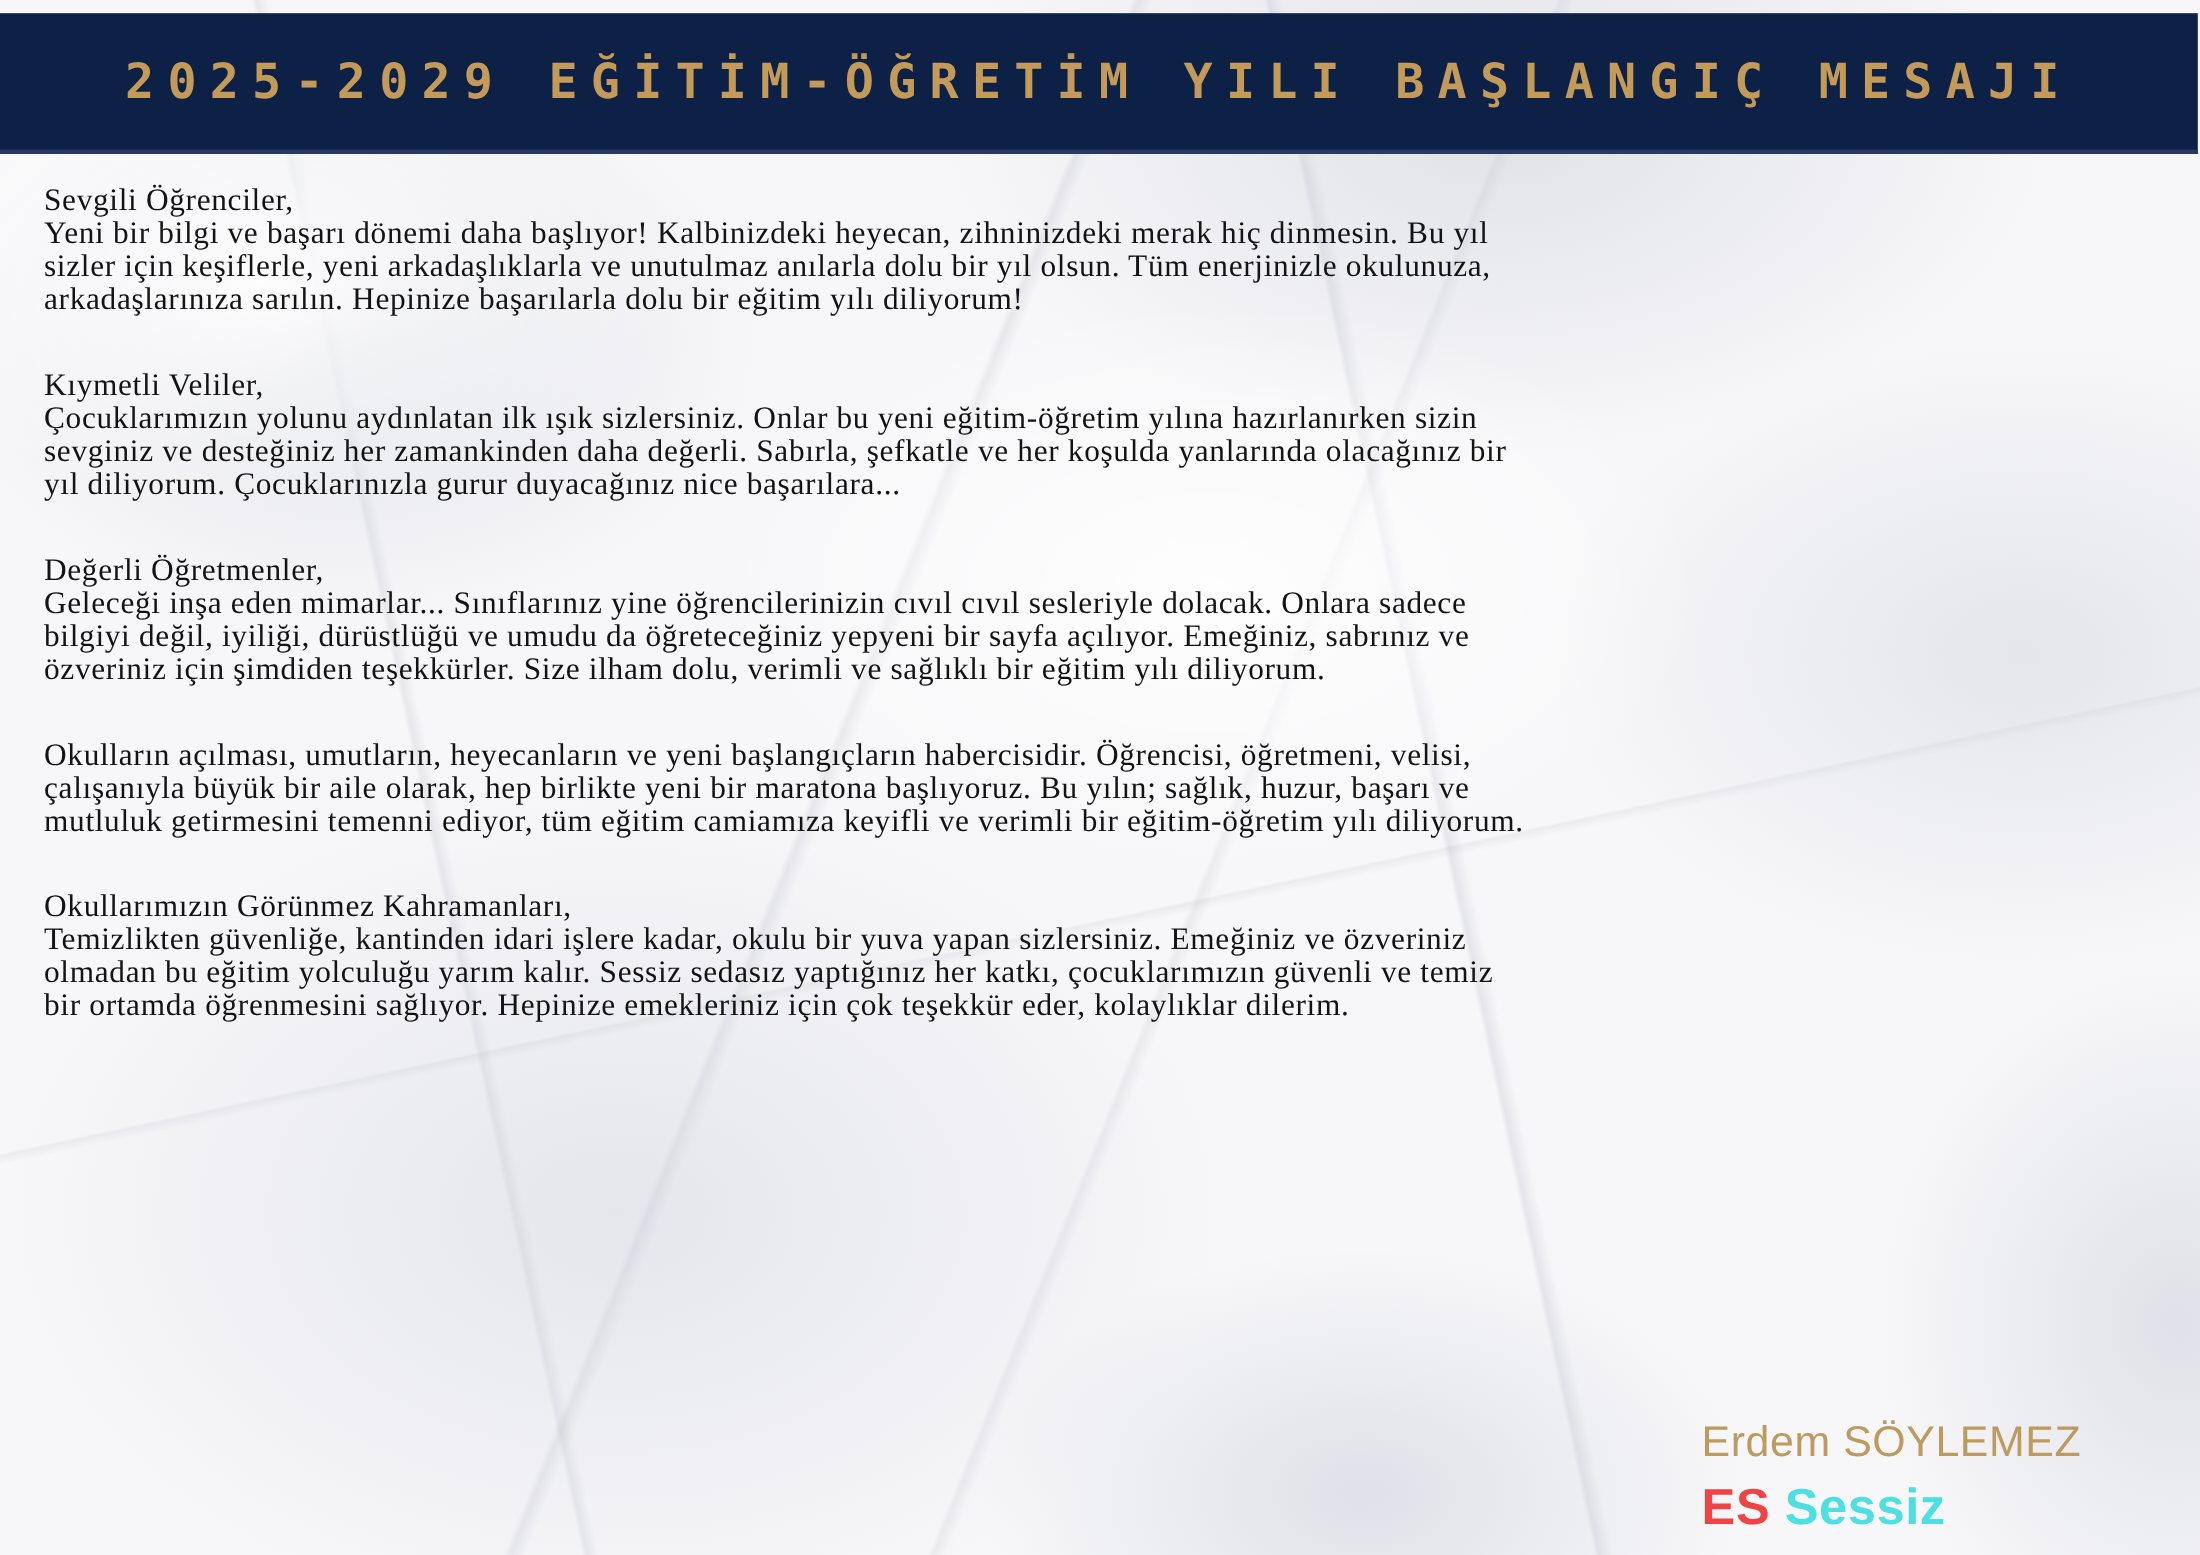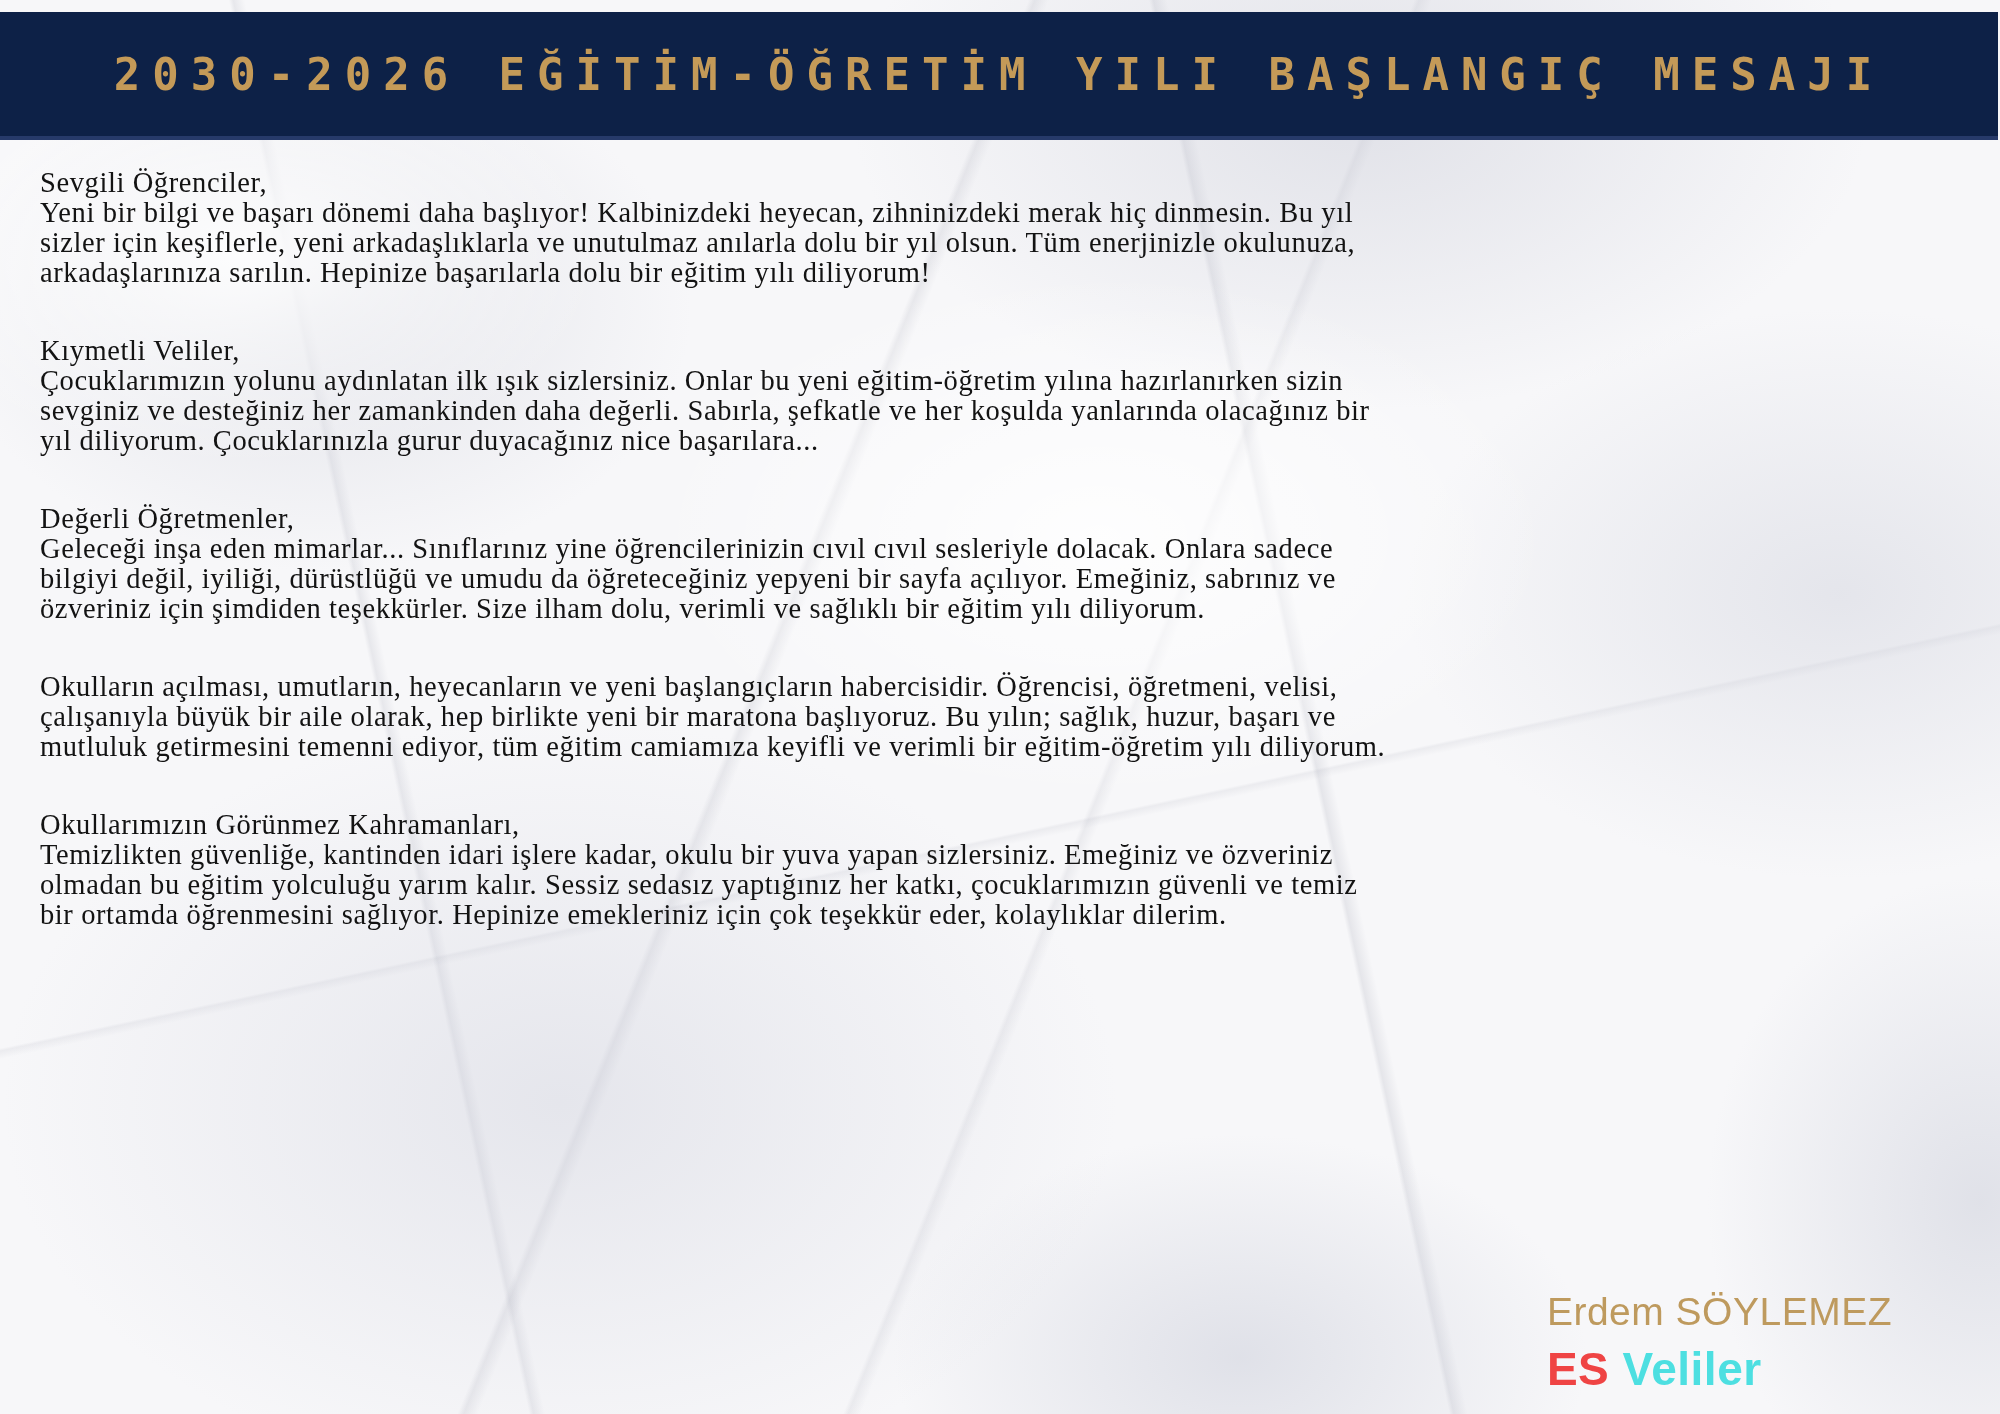--- a/index.html
+++ b/index.html
@@ -87,21 +87,21 @@
     font-weight: 700;
     letter-spacing: 0.5px;
   }
   .brand .es { color: #ef4444; }
   .brand .akademi { color: #4ddfe1; }
 </style>
 </head>
 <body>
 
 <header class="banner">
-  <h1>2030-2026 EĞİTİM-ÖĞRETİM YILI BAŞLANGIÇ MESAJI</h1>
+  <h1>2025-2029 EĞİTİM-ÖĞRETİM YILI BAŞLANGIÇ MESAJI</h1>
 </header>
 
 <main class="content">
   <p>Sevgili Öğrenciler,
 Yeni bir bilgi ve başarı dönemi daha başlıyor! Kalbinizdeki heyecan, zihninizdeki merak hiç dinmesin. Bu yıl
 sizler için keşiflerle, yeni arkadaşlıklarla ve unutulmaz anılarla dolu bir yıl olsun. Tüm enerjinizle okulunuza,
 arkadaşlarınıza sarılın. Hepinize başarılarla dolu bir eğitim yılı diliyorum!</p>
   <p>Kıymetli Veliler,
 Çocuklarımızın yolunu aydınlatan ilk ışık sizlersiniz. Onlar bu yeni eğitim-öğretim yılına hazırlanırken sizin
 sevginiz ve desteğiniz her zamankinden daha değerli. Sabırla, şefkatle ve her koşulda yanlarında olacağınız bir
@@ -114,14 +114,14 @@
 çalışanıyla büyük bir aile olarak, hep birlikte yeni bir maratona başlıyoruz. Bu yılın; sağlık, huzur, başarı ve
 mutluluk getirmesini temenni ediyor, tüm eğitim camiamıza keyifli ve verimli bir eğitim-öğretim yılı diliyorum.</p>
   <p>Okullarımızın Görünmez Kahramanları,
 Temizlikten güvenliğe, kantinden idari işlere kadar, okulu bir yuva yapan sizlersiniz. Emeğiniz ve özveriniz
 olmadan bu eğitim yolculuğu yarım kalır. Sessiz sedasız yaptığınız her katkı, çocuklarımızın güvenli ve temiz
 bir ortamda öğrenmesini sağlıyor. Hepinize emekleriniz için çok teşekkür eder, kolaylıklar dilerim.</p>
 </main>
 
 <div class="signature">
   <div class="name">Erdem SÖYLEMEZ</div>
-  <div class="brand"><span class="es">ES</span> <span class="akademi">Veliler</span></div>
+  <div class="brand"><span class="es">ES</span> <span class="akademi">Sessiz</span></div>
 </div>
 
 </body></html>

